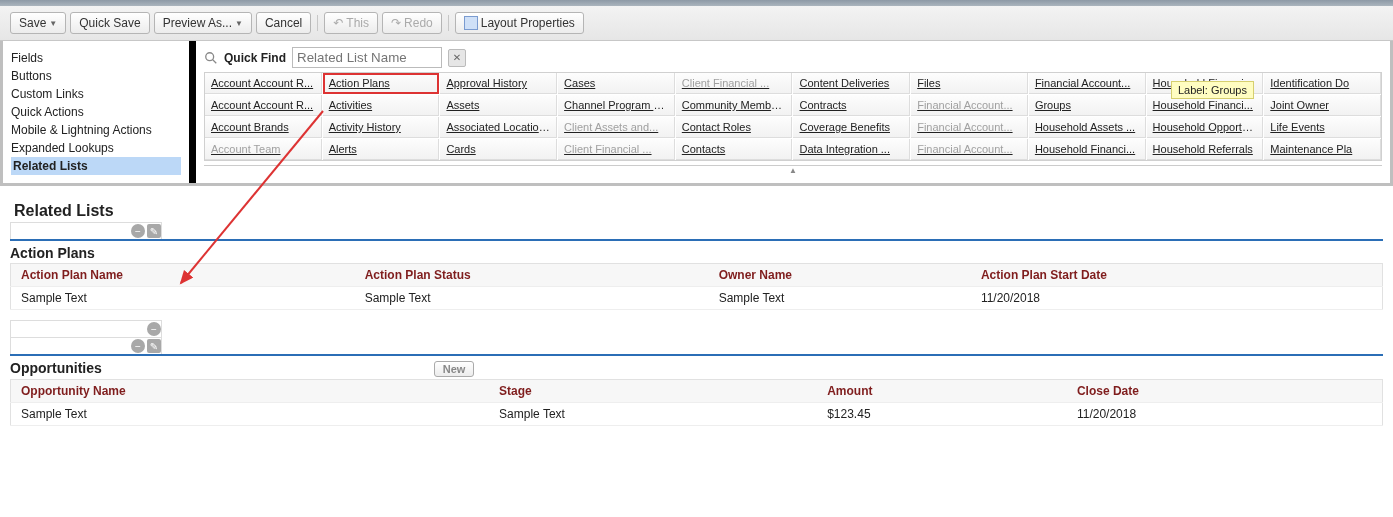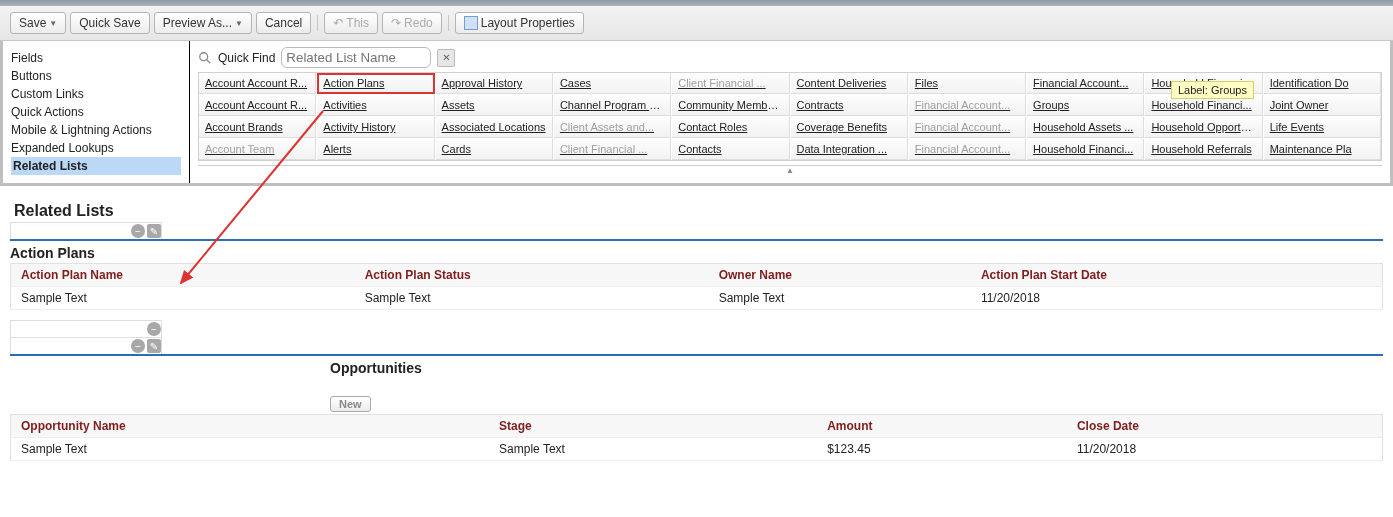--- a/index.html
+++ b/index.html
@@ -43,21 +43,21 @@
 .layout-area {
   display: flex;
   border: 3px solid #bfbfbf;
   border-top: none;
   margin: 0;
 }
 .left-nav {
   width: 170px;
   padding: 8px;
   background: #fff;
-  border-right: 1px solid #000000;
+  border-right: 7px solid #000000;
 }
 .left-nav div {
   padding: 2px 0;
   cursor: pointer;
 }
 .left-nav .selected {
   background: #bcd8f7;
   font-weight: bold;
   padding-left: 2px;
 }
@@ -67,26 +67,26 @@
   padding: 6px 8px 0 8px;
   background: #fff;
   position: relative;
 }
 .quick-find-row {
   display: flex;
   align-items: center;
   gap: 6px;
   margin-bottom: 4px;
 }
-.qf-label { font-weight: normal; }
+.qf-label { font-weight: bold; }
 .qf-input {
   width: 140px;
   padding: 2px 4px;
   border: 1px solid #bbb;
-  border-radius: 6px;
+  border-radius: 0;
   color: #888;
 }
 .qf-clear {
   width:16px;height:16px;
   background:#e6e6e6;border:1px solid #bbb;border-radius:2px;
   font-size:10px;display:flex;align-items:center;justify-content:center;
   cursor:pointer;color:#666;
 }
 .palette-grid {
   display: grid;
@@ -161,21 +161,21 @@
   font-size:12px;
   border-bottom:1px solid #eee;
 }
 .rl-table th {
   background:#f7f7f7;
   font-weight:bold;
   color:#7f1d1d;
 }
 .subtext { font-size:12px; padding:2px 6px 6px 6px;}
 .opp-head {
-  display:flex;align-items:baseline;gap:20px;flex-direction:column;
+  display:flex;align-items:baseline;gap:12px;
 }
 .new-btn {
   padding:1px 8px;
   border:1px solid #aaa;
   border-radius:3px;
   background:linear-gradient(to bottom,#fff,#ececec);
   font-size:11px;color:#888;
   margin-left:auto;
 }
 .main-title { font-size:16px;font-weight:bold;padding:8px 4px 0 4px;}

